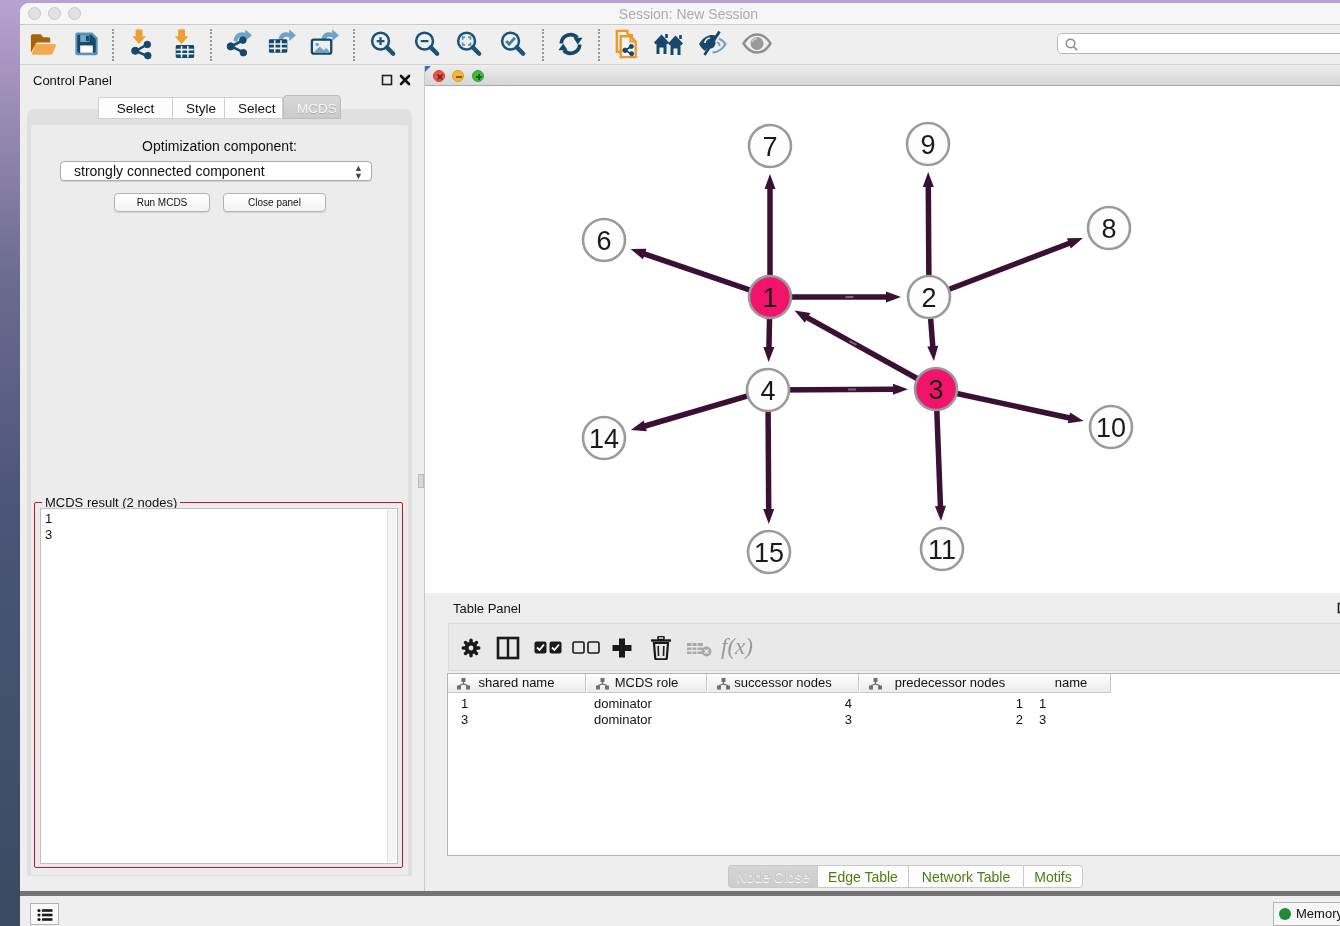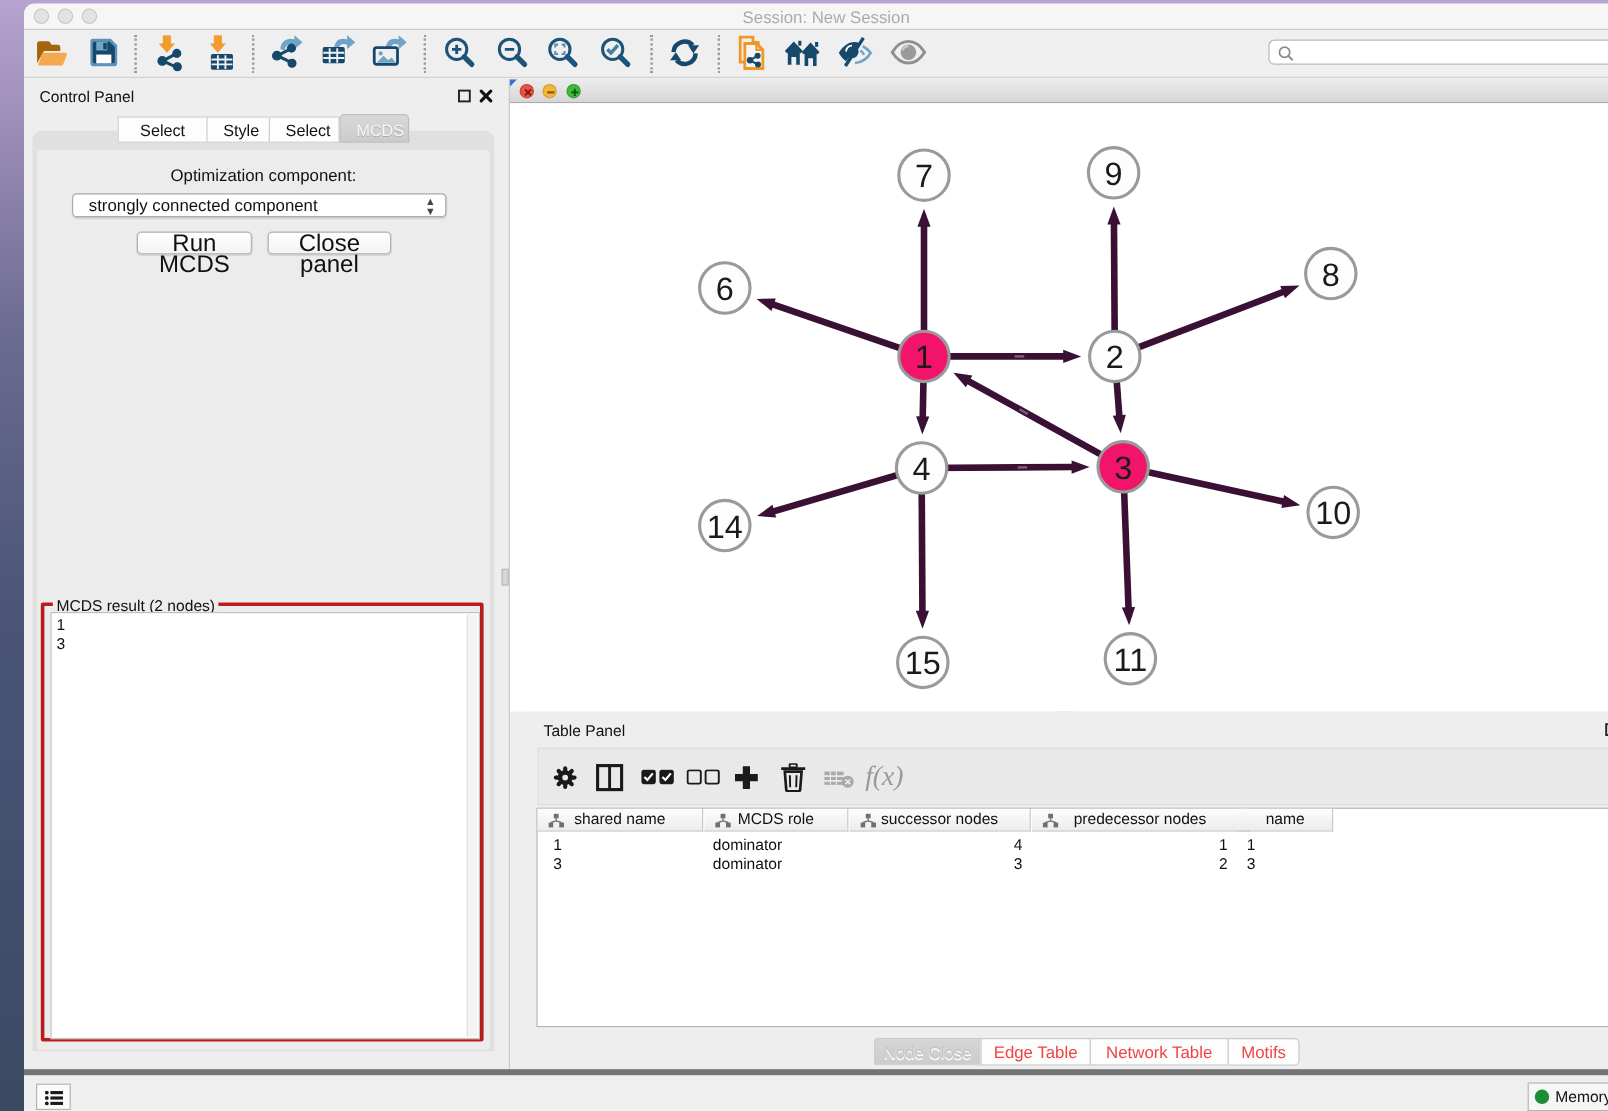--- a/index.html
+++ b/index.html
@@ -17,39 +17,39 @@
 .cpanel { position:absolute; left:0; top:63px; width:404px; height:825px; background:#eeeeee; }
 .phead { font-size:13px; color:#111; }
 .tabs-row { position:absolute; top:31px; left:78px; height:22px; display:flex; font-size:13.5px; }
 .tab { background:#fdfdfd; border:1px solid #cfcfcf; border-right:none; padding:3px 13px 0; color:#111; text-align:center; }
 .tab.sel { background:linear-gradient(#d8d8d8,#cbcbcb); border:1px solid #bdbdbd; border-radius:4px 4px 0 0; color:#f7f7f7; text-shadow:0 1px 0 #aaa; margin-top:-2px; padding-top:5px; }
 .cp-outer { position:absolute; left:7px; top:43px; width:385px; height:767px; background:#e0e0e0; border-radius:8px 8px 0 0; }
 .cp-inner { position:absolute; left:4px; top:16px; width:377px; height:750px; background:#ececec; border-radius:3px; }
 .opt-label { position:absolute; top:29px; width:100%; text-align:center; font-size:14px; color:#111; }
 .combo { position:absolute; left:33px; top:52px; width:312px; height:20px; background:#fff; border:1px solid #ababab; border-radius:4px; box-shadow:0 1px 1px rgba(0,0,0,0.12); font-size:14px; color:#111; line-height:19px; padding-left:13px; }
 .combo .chev { position:absolute; right:8px; top:2px; font-size:9px; color:#444; line-height:8px; }
-.btn { position:absolute; top:84px; height:19px; background:linear-gradient(#ffffff,#f3f3f3); border:1px solid #b3b3b3; border-radius:4px; font-size:20px; color:#111; text-align:center; line-height:18px; box-shadow:0 1px 1px rgba(0,0,0,0.1); }
-.fieldset { position:absolute; left:7px; top:393px; width:369px; height:366px; border:3px solid #b91c1c; border-radius:2px; }
+.btn { position:absolute; top:84px; height:19px; background:linear-gradient(#ffffff,#f3f3f3); border:1px solid #b3b3b3; border-radius:4px; font-size:10px; color:#111; text-align:center; line-height:18px; box-shadow:0 1px 1px rgba(0,0,0,0.1); }
+.fieldset { position:absolute; left:7px; top:393px; width:369px; height:366px; border:1px solid #b91c1c; border-radius:2px; }
 .fieldset .legend { position:absolute; left:7px; top:-8px; background:#ececec; padding:0 3px; font-size:13px; color:#111; }
 .fs-white { position:absolute; left:5px; top:5px; width:358px; height:356px; background:#fff; border:1px solid #c0c0c0; }
 .fs-scroll { position:absolute; right:1px; top:1px; width:9px; height:352px; background:#f4f4f4; border-left:1px solid #e0e0e0; }
 
 .netwin { position:absolute; left:405px; top:63px; width:932px; height:527px; }
 .net-titlebar { position:absolute; left:0; top:0; width:100%; height:20px; background:linear-gradient(#ececec,#d6d6d6); border-bottom:1px solid #ababab; }
 .net-title { position:absolute; top:3px; width:100%; text-align:center; font-size:13px; font-weight:bold; color:#222; }
 .wbtn { position:absolute; top:4px; width:12px; height:12px; border-radius:50%; }
 .net-canvas { position:absolute; left:0; top:20px; width:932px; height:507px; background:#fff; }
 
 .tpanel { position:absolute; left:420px; top:590px; width:932px; height:298px; background:#eeeeee; }
 .tp-toolbar { position:absolute; left:8px; top:30px; width:916px; height:48px; background:#e9e9e9; border:1px solid #dcdcdc; }
 .ttable { position:absolute; left:7px; top:80px; width:917px; height:183px; background:#fff; border:1px solid #b5b5b5; }
 .thead { position:absolute; left:0; top:0; height:19px; background:linear-gradient(#fdfdfd,#ececec); border-right:1px solid #c9c9c9; border-bottom:1px solid #c9c9c9; font-size:13px; color:#111; text-align:center; line-height:18px; }
 .trow { position:absolute; font-size:13px; color:#111; height:16px; line-height:16px; }
 .btabs { position:absolute; left:288px; top:272px; height:23px; display:flex; font-size:14px; line-height:19px; }
-.btab { background:#fdfdfd; border:1px solid #c9c9c9; border-right:none; padding:2px 0 0; color:#ef4444; white-space:nowrap; height:23px; }
+.btab { background:#fdfdfd; border:1px solid #c9c9c9; border-right:none; padding:2px 0 0; color:#4d7c0f; white-space:nowrap; height:23px; }
 .btab.sel { background:linear-gradient(#d6d6d6,#cccccc); border-radius:4px 0 0 4px; color:#c6c6c6; text-shadow:0 1px 0 #fff; }
 .statusbar { position:absolute; left:0; top:888px; width:1337px; height:35px; background:#efefef; border-top:5px solid #737373; }
 .listbtn { position:absolute; left:10px; top:7px; width:29px; height:22px; background:#fbfbfb; border:1px solid #b4b4b4; }
 .membtn { position:absolute; right:8px; top:6px; width:76px; height:24px; background:#f6f6f6; border:1px solid #b4b4b4; font-size:13px; color:#111; text-align:center; line-height:22px; }
 .hicon { display:inline-block; vertical-align:-1px; }
 </style>
 </head>
 <body>
 <div class="app">
 <div class="titlebar">

